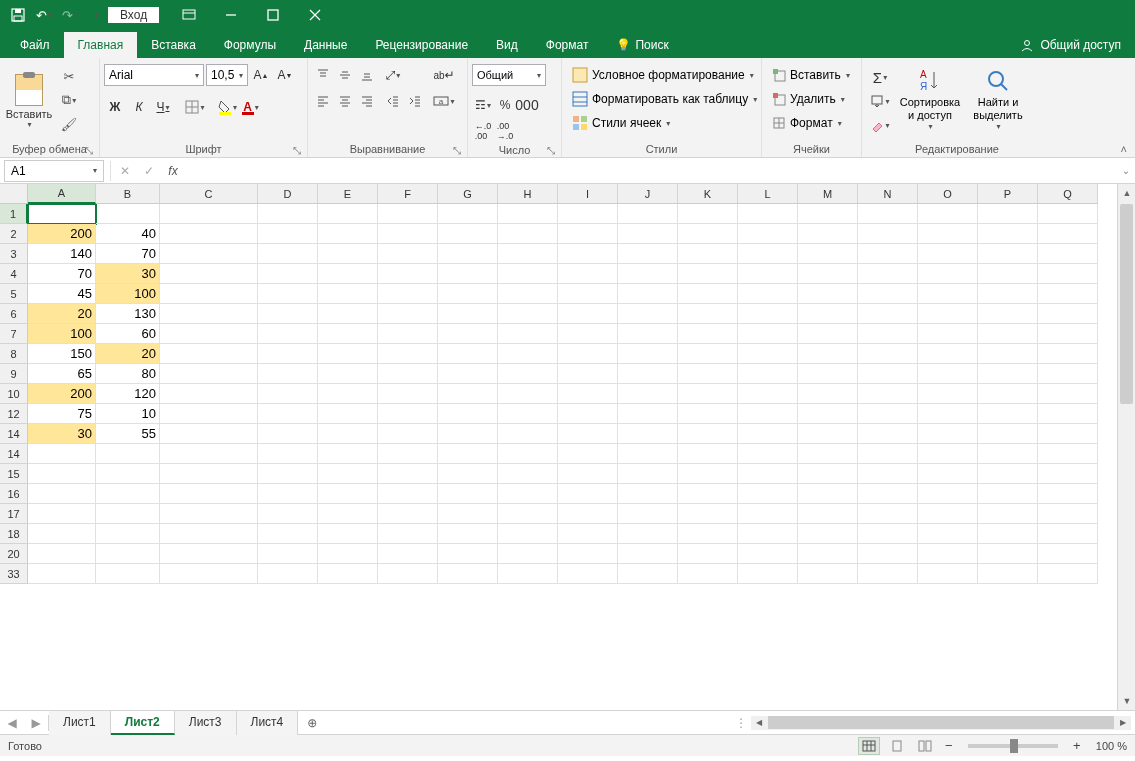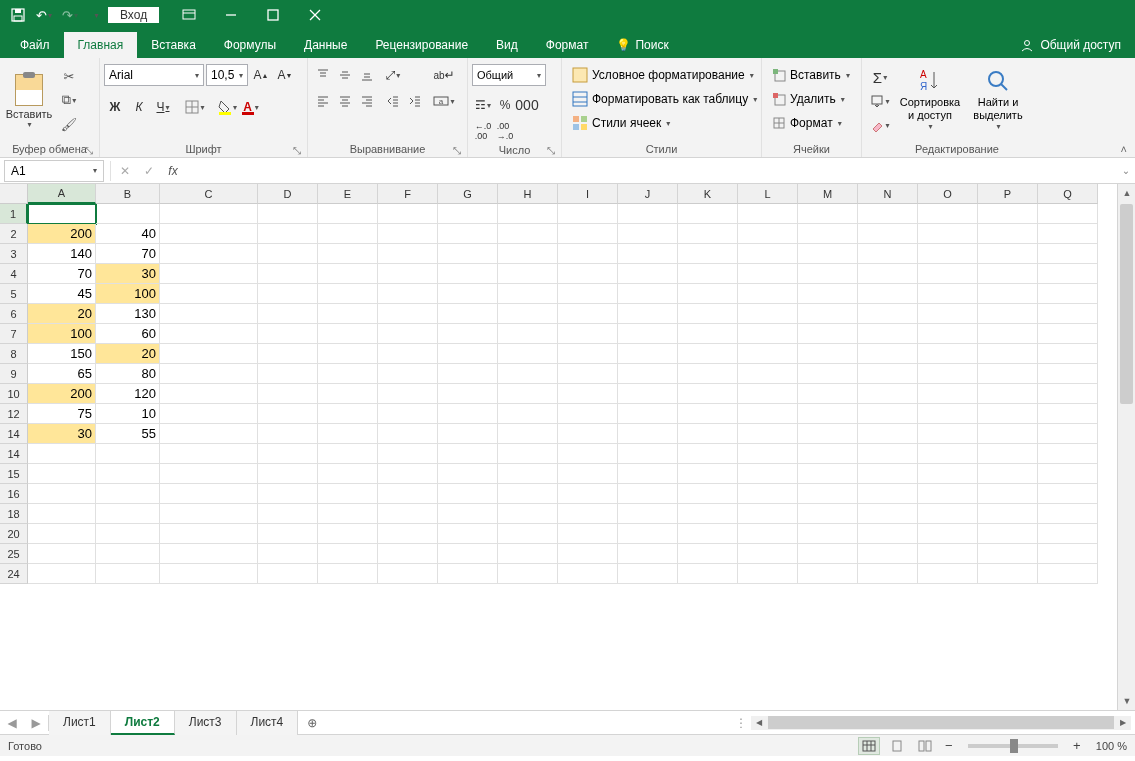--- a/index.html
+++ b/index.html
@@ -817,20 +817,40 @@
           <div class="cell" style="width: 60px;"></div>
           <div class="cell" style="width: 60px;"></div>
           <div class="cell" style="width: 60px;"></div>
           <div class="cell" style="width: 60px;"></div>
           <div class="cell" style="width: 60px;"></div>
           <div class="cell" style="width: 60px;"></div>
           <div class="cell" style="width: 60px;"></div>
           <div class="cell" style="width: 60px;"></div>
         </div>
         <div class="row">
+          <div class="rowhead">17</div>
+          <div class="cell" style="width: 68px;"></div>
+          <div class="cell" style="width: 64px;"></div>
+          <div class="cell" style="width: 98px;"></div>
+          <div class="cell" style="width: 60px;"></div>
+          <div class="cell" style="width: 60px;"></div>
+          <div class="cell" style="width: 60px;"></div>
+          <div class="cell" style="width: 60px;"></div>
+          <div class="cell" style="width: 60px;"></div>
+          <div class="cell" style="width: 60px;"></div>
+          <div class="cell" style="width: 60px;"></div>
+          <div class="cell" style="width: 60px;"></div>
+          <div class="cell" style="width: 60px;"></div>
+          <div class="cell" style="width: 60px;"></div>
+          <div class="cell" style="width: 60px;"></div>
+          <div class="cell" style="width: 60px;"></div>
+          <div class="cell" style="width: 60px;"></div>
+          <div class="cell" style="width: 60px;"></div>
+        </div>
+        <div class="row">
           <div class="rowhead">18</div>
           <div class="cell" style="width: 68px;"></div>
           <div class="cell" style="width: 64px;"></div>
           <div class="cell" style="width: 98px;"></div>
           <div class="cell" style="width: 60px;"></div>
           <div class="cell" style="width: 60px;"></div>
           <div class="cell" style="width: 60px;"></div>
           <div class="cell" style="width: 60px;"></div>
           <div class="cell" style="width: 60px;"></div>
           <div class="cell" style="width: 60px;"></div>
@@ -857,41 +877,21 @@
           <div class="cell" style="width: 60px;"></div>
           <div class="cell" style="width: 60px;"></div>
           <div class="cell" style="width: 60px;"></div>
           <div class="cell" style="width: 60px;"></div>
           <div class="cell" style="width: 60px;"></div>
           <div class="cell" style="width: 60px;"></div>
           <div class="cell" style="width: 60px;"></div>
           <div class="cell" style="width: 60px;"></div>
         </div>
         <div class="row">
-          <div class="rowhead">25</div>
-          <div class="cell" style="width: 68px;"></div>
-          <div class="cell" style="width: 64px;"></div>
-          <div class="cell" style="width: 98px;"></div>
-          <div class="cell" style="width: 60px;"></div>
-          <div class="cell" style="width: 60px;"></div>
-          <div class="cell" style="width: 60px;"></div>
-          <div class="cell" style="width: 60px;"></div>
-          <div class="cell" style="width: 60px;"></div>
-          <div class="cell" style="width: 60px;"></div>
-          <div class="cell" style="width: 60px;"></div>
-          <div class="cell" style="width: 60px;"></div>
-          <div class="cell" style="width: 60px;"></div>
-          <div class="cell" style="width: 60px;"></div>
-          <div class="cell" style="width: 60px;"></div>
-          <div class="cell" style="width: 60px;"></div>
-          <div class="cell" style="width: 60px;"></div>
-          <div class="cell" style="width: 60px;"></div>
-        </div>
-        <div class="row">
-          <div class="rowhead">24</div>
+          <div class="rowhead">33</div>
           <div class="cell" style="width: 68px;"></div>
           <div class="cell" style="width: 64px;"></div>
           <div class="cell" style="width: 98px;"></div>
           <div class="cell" style="width: 60px;"></div>
           <div class="cell" style="width: 60px;"></div>
           <div class="cell" style="width: 60px;"></div>
           <div class="cell" style="width: 60px;"></div>
           <div class="cell" style="width: 60px;"></div>
           <div class="cell" style="width: 60px;"></div>
           <div class="cell" style="width: 60px;"></div>

